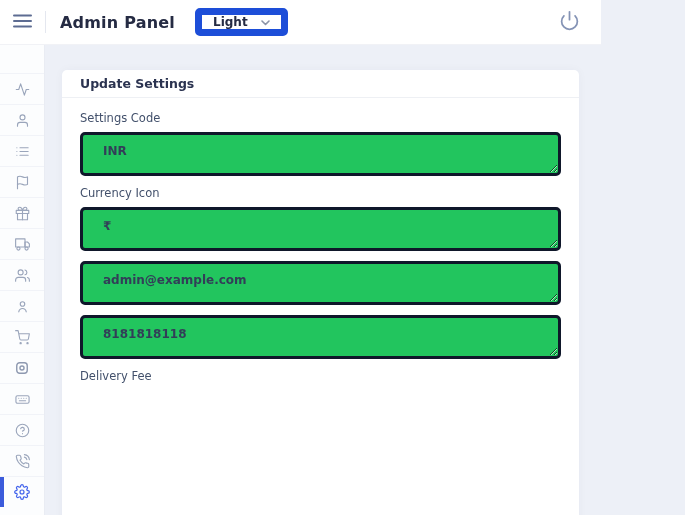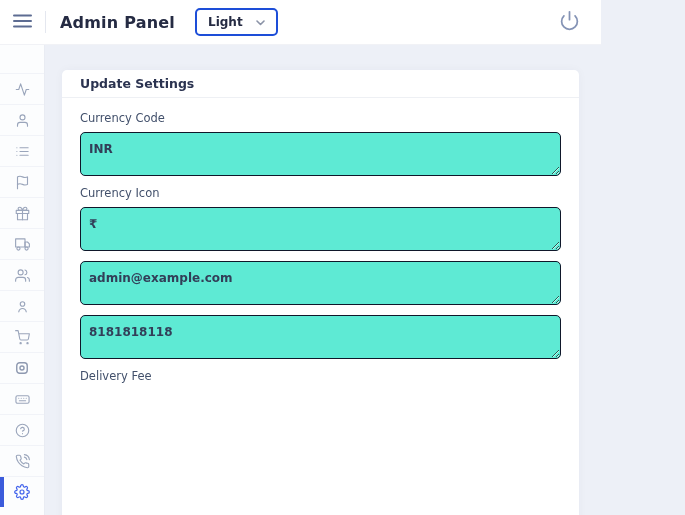--- a/index.html
+++ b/index.html
@@ -22,21 +22,21 @@
     display:flex; align-items:center; justify-content:center;
   }
   .header-divider { width:1px; height:22px; background:#e4e7ef; }
   .page-title {
     font-size:16px; font-weight:700; color:#252b43;
     margin-left:14px; letter-spacing:.2px;
   }
   .theme-select {
     margin-left:20px; height:28px; padding:0 11px;
     display:flex; align-items:center; gap:13px;
-    background:#ffffff; border:2px solid #1d4ed8; border-radius:5px;
+    background:#ffffff; border:7px solid #1d4ed8; border-radius:5px;
     font-family:inherit; font-size:12px; font-weight:600; color:#252b43;
     cursor:pointer;
   }
   .power-btn {
     margin-left:auto; margin-right:16px;
     background:none; border:none; cursor:pointer;
     display:flex; align-items:center; justify-content:center;
     width:32px; height:32px;
   }
 
@@ -76,22 +76,22 @@
     border-bottom:1px solid #eef0f4;
   }
   .card-body { padding:13px 18px; }
   .field { margin-bottom:10px; }
   .field-label {
     display:block; font-size:11.5px; color:#42506b;
     margin-bottom:7px;
   }
   .field-input {
     display:block; width:100%; height:44px;
-    background:#5eead4; border:1px solid #0f172a; border-radius:5px;
-    padding:9px 8px;
+    background:#22c55e; border:3px solid #0f172a; border-radius:5px;
+    padding:9px 20px;
     font-family:inherit; font-size:12px; font-weight:600; color:#323e58;
     resize:vertical; outline:none;
   }
 </style>
 </head>
 <body>
 
 <div class="app">
 
   <header class="header">
@@ -271,21 +271,21 @@
       </div>
 
     </aside>
 
     <main class="main">
       <section class="card">
         <div class="card-header">Update Settings</div>
         <div class="card-body">
 
           <div class="field">
-            <label class="field-label">Currency Code</label>
+            <label class="field-label">Settings Code</label>
             <textarea class="field-input" spellcheck="false" style="">INR</textarea>
           </div>
 
           <div class="field">
             <label class="field-label">Currency Icon</label>
             <textarea class="field-input" spellcheck="false" style="">₹</textarea>
           </div>
 
 
           <div class="field">

